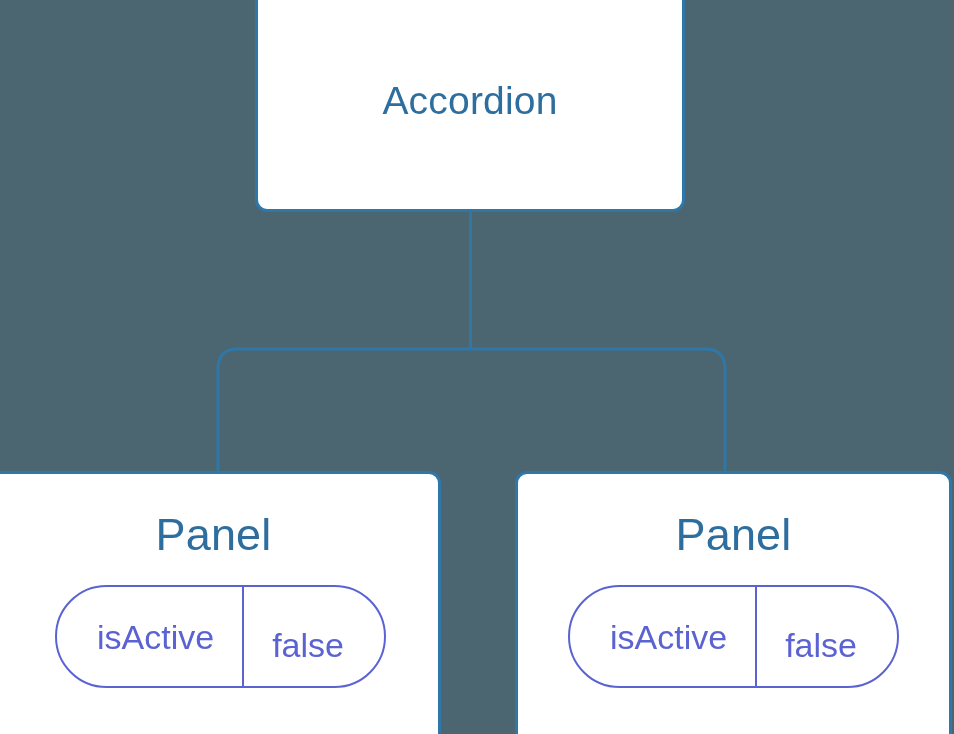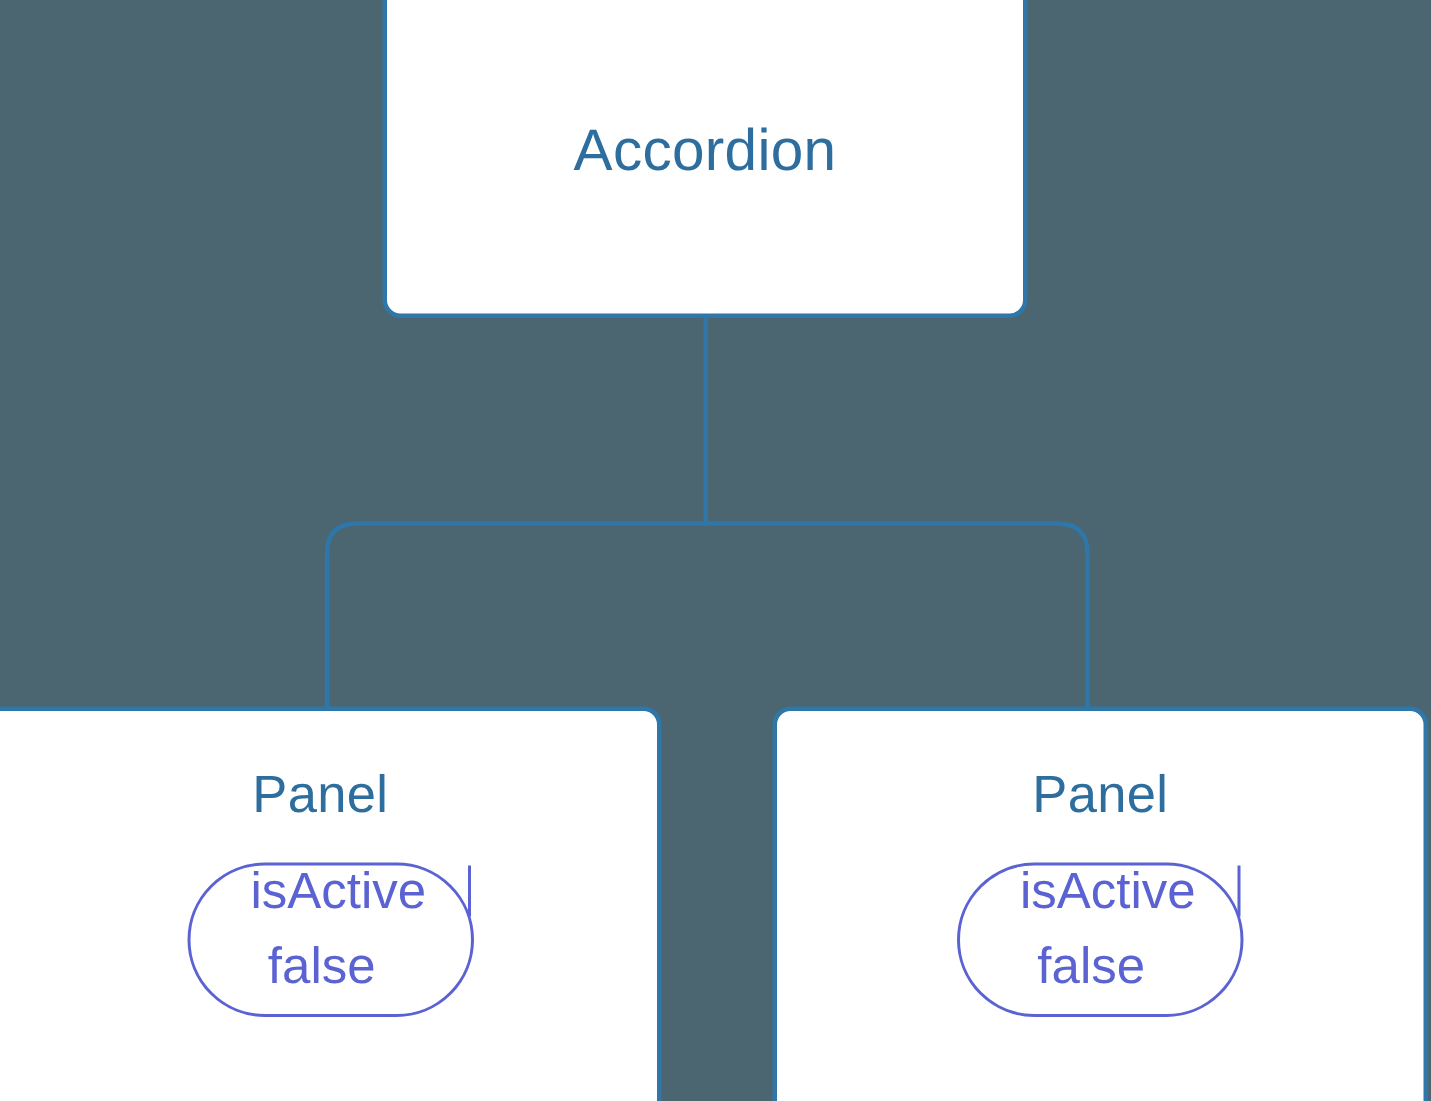--- a/index.html
+++ b/index.html
@@ -76,35 +76,34 @@
     left: -14px;
     width: 455px;
   }
 
   #node-panel-1 {
     left: 515px;
     width: 437px;
   }
 
   .panel-node .node-title {
-    font-size: 35px;
+    font-size: 45px;
     line-height: 1;
   }
 
   
   .state-pill {
     margin-top: 28px;
     height: 103px;
     border: 2px solid #5b63d3;
     border-radius: 60px;
     box-sizing: border-box;
     display: flex;
     align-items: stretch;
     background: #ffffff;
-    flex-direction: column;
   }
 
   .state-key,
   .state-val {
     display: flex;
     align-items: center;
     justify-content: center;
     color: #5b63d3;
     font-size: 34px;
     line-height: 1;

